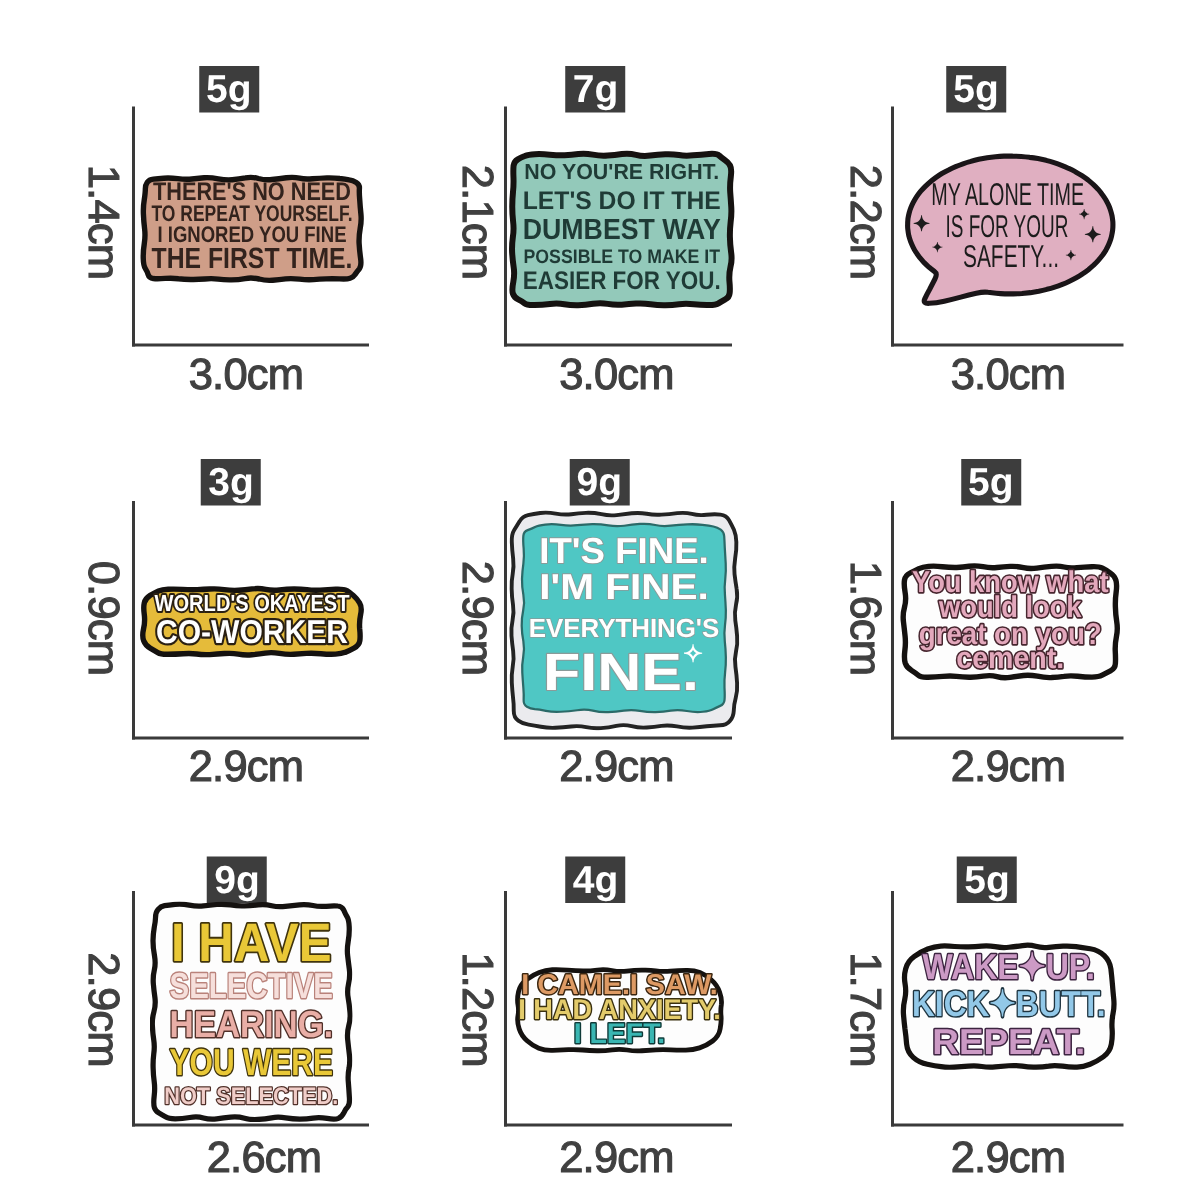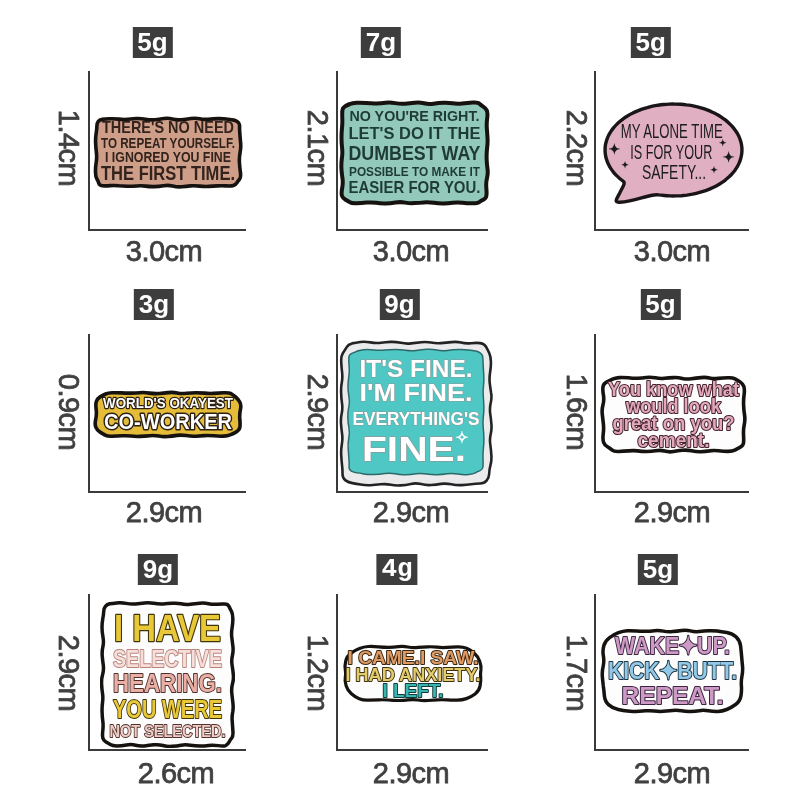--- a/index.html
+++ b/index.html
@@ -1,31 +1,31 @@
 <!DOCTYPE html>
 <html><head><meta charset="utf-8">
 <style>
 html,body{margin:0;padding:0;background:#ffffff;}
 #page{position:relative;width:800px;height:800px;background:#ffffff;overflow:hidden;
   font-family:"Liberation Sans",sans-serif;}
 .ruler{position:absolute;border-left:2px solid #3a3a3a;border-bottom:2px solid #3a3a3a;box-sizing:border-box;}
 .badge{position:absolute;transform:translateX(-50%);background:#3d3d3d;color:#ffffff;
-  font-size:26px;font-weight:bold;height:31px;line-height:30px;padding:0 5px;text-align:right;}
+  font-size:26px;font-weight:bold;height:31px;line-height:30px;padding:0 5px;text-align:right;margin-top:17px;}
 .vlab{position:absolute;transform:translate(-50%,-50%) rotate(90deg);font-size:29px;font-weight:400;-webkit-text-stroke:0.75px #404040;letter-spacing:-0.5px;color:#404040;white-space:nowrap;}
 .hlab{position:absolute;transform:translate(-50%,-50%);font-size:29px;font-weight:400;-webkit-text-stroke:0.75px #404040;letter-spacing:-0.5px;color:#404040;white-space:nowrap;}
 .pin{position:absolute;}
 </style></head>
 <body>
 <div id="page">
 <div class="ruler" style="left:88px;top:71px;width:158px;height:159.5px;"></div>
     <div class="badge" style="left:152.5px;top:27px;">5g</div>
     <div class="vlab" style="left:67.5px;top:147.5px;">1.4cm</div>
     <div class="hlab" style="left:164px;top:251px;">3.0cm</div>
     <div class="ruler" style="left:336px;top:71px;width:152px;height:159.5px;"></div>
-    <div class="badge" style="left:381px;top:27px;">7g</div>
+    <div class="badge" style="left:397px;top:27px;">7g</div>
     <div class="vlab" style="left:317px;top:147.5px;">2.1cm</div>
     <div class="hlab" style="left:411px;top:251px;">3.0cm</div>
     <div class="ruler" style="left:594px;top:71px;width:155px;height:159.5px;"></div>
     <div class="badge" style="left:650.7px;top:27px;">5g</div>
     <div class="vlab" style="left:576px;top:147.5px;">2.2cm</div>
     <div class="hlab" style="left:672px;top:251px;">3.0cm</div>
     <div class="ruler" style="left:88px;top:333.5px;width:158px;height:159.5px;"></div>
     <div class="badge" style="left:154px;top:288.5px;">3g</div>
     <div class="vlab" style="left:67.5px;top:412px;">0.9cm</div>
     <div class="hlab" style="left:164px;top:512px;">2.9cm</div>
@@ -35,21 +35,21 @@
     <div class="hlab" style="left:411px;top:512px;">2.9cm</div>
     <div class="ruler" style="left:594px;top:333.5px;width:155px;height:159.5px;"></div>
     <div class="badge" style="left:660.5px;top:288.5px;">5g</div>
     <div class="vlab" style="left:576px;top:412px;">1.6cm</div>
     <div class="hlab" style="left:672px;top:512px;">2.9cm</div>
     <div class="ruler" style="left:88px;top:593.5px;width:158px;height:157.5px;"></div>
     <div class="badge" style="left:158px;top:553.5px;">9g</div>
     <div class="vlab" style="left:67.5px;top:672.5px;">2.9cm</div>
     <div class="hlab" style="left:176px;top:772.7px;">2.6cm</div>
     <div class="ruler" style="left:336px;top:593.5px;width:152px;height:157.5px;"></div>
-    <div class="badge" style="left:397px;top:553.5px;font-family:Liberation Mono, monospace;">4g</div>
+    <div class="badge" style="left:397px;top:553.5px;">4g</div>
     <div class="vlab" style="left:317px;top:672.5px;">1.2cm</div>
     <div class="hlab" style="left:411px;top:772.7px;">2.9cm</div>
     <div class="ruler" style="left:594px;top:593.5px;width:155px;height:157.5px;"></div>
     <div class="badge" style="left:658px;top:553.5px;">5g</div>
     <div class="vlab" style="left:576px;top:672.5px;">1.7cm</div>
     <div class="hlab" style="left:672px;top:772.7px;">2.9cm</div>
     <svg class="pin" style="left:93px;top:116px;" width="150" height="73" viewBox="0 0 150 73">
       <path d="M 9.3 3.4 Q 12.2 3.1 16.2 2.8 Q 20.2 2.5 25.5 3.1 Q 30.9 3.7 34.9 3.3 Q 38.9 2.9 43.1 2.5 Q 47.3 2.2 52.5 3.2 Q 57.7 4.2 61.9 3.8 Q 66.1 3.4 70.6 2.6 Q 75.0 1.7 79.3 3.0 Q 83.7 4.2 88.3 3.7 Q 92.9 3.2 97.9 2.5 Q 102.9 1.9 106.6 2.8 Q 110.3 3.7 115.3 3.2 Q 120.3 2.8 125.0 2.6 Q 129.8 2.5 133.5 3.0 Q 137.2 3.4 139.8 3.9 Q 142.3 4.3 144.5 5.7 Q 146.8 7.1 146.6 9.7 Q 146.4 12.2 146.8 17.0 Q 147.1 21.8 147.6 26.6 Q 148.1 31.5 147.1 36.4 Q 146.2 41.3 146.4 46.2 Q 146.7 51.1 147.4 56.3 Q 148.1 61.4 146.5 63.3 Q 144.9 65.1 143.7 67.0 Q 142.5 68.8 140.4 69.5 Q 138.4 70.2 133.4 69.9 Q 128.4 69.7 124.3 69.9 Q 120.1 70.1 115.9 70.4 Q 111.8 70.7 106.7 70.1 Q 101.6 69.5 97.4 69.9 Q 93.2 70.4 88.8 70.8 Q 84.3 71.2 79.7 70.0 Q 75.0 68.9 70.4 69.7 Q 65.9 70.5 61.3 70.6 Q 56.6 70.7 52.5 70.1 Q 48.4 69.5 43.5 70.0 Q 38.6 70.4 34.1 70.3 Q 29.7 70.2 25.9 69.8 Q 22.2 69.3 17.1 69.6 Q 12.0 70.0 9.2 69.7 Q 6.4 69.3 5.8 67.2 Q 5.2 65.1 3.9 63.1 Q 2.6 61.1 2.5 56.2 Q 2.4 51.3 3.2 46.3 Q 4.0 41.3 3.4 36.5 Q 2.8 31.6 2.6 26.6 Q 2.4 21.7 3.2 17.0 Q 3.9 12.3 3.9 9.8 Q 3.9 7.4 5.2 5.5 Q 6.4 3.7 9.3 3.4 Z" fill="#cf9e88" stroke="#151210" stroke-width="3.6"></path>
       <text x="75.0" y="11.5" font-family="&quot;Liberation Sans&quot;, sans-serif" font-size="17" font-weight="bold" fill="#33231d" text-anchor="middle" dominant-baseline="central" textLength="132" lengthAdjust="spacingAndGlyphs">THERE'S NO NEED</text>
       <text x="75.0" y="26.7" font-family="&quot;Liberation Sans&quot;, sans-serif" font-size="15" font-weight="bold" fill="#33231d" text-anchor="middle" dominant-baseline="central" textLength="134" lengthAdjust="spacingAndGlyphs">TO REPEAT YOURSELF.</text>

